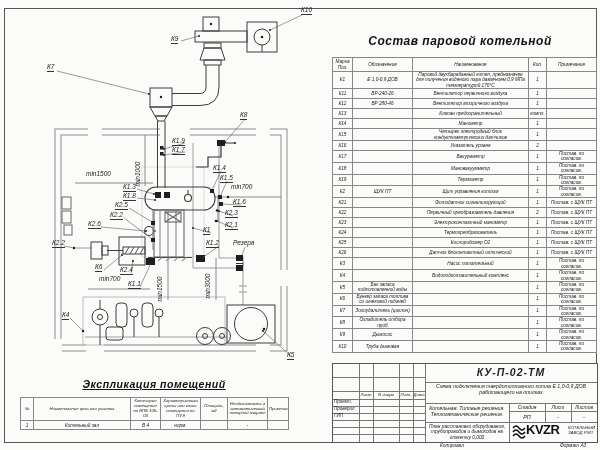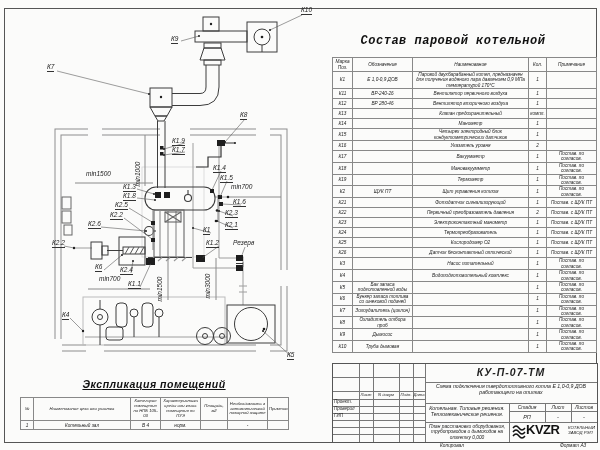--- a/index.html
+++ b/index.html
@@ -285,21 +285,21 @@
       <div class="lbl u" style="left: 95px; top: 264px;">К6</div>
       <div class="lbl u" style="left: 120px; top: 267px;">К2.4</div>
       <div class="lbl" style="left: 99px; top: 276px;">min700</div>
       <div class="lbl u" style="left: 128px; top: 281px;">К1.1</div>
       <div class="lbl rot" style="left: 163px; top: 295px;">min1500</div>
       <div class="lbl rot" style="left: 211px; top: 292px;">min3000</div>
       <div class="lbl u" style="left: 62px; top: 312px;">К4</div>
       <div class="lbl u" style="left: 287px; top: 352px;">К5</div>
     </div>
 
-  <div class="big-title" style="left:321px;top:34px;width:264px;font-family:Liberation Mono, monospace;">Состав паровой котельной</div>
+  <div class="big-title" style="left:328px;top:34px;width:264px;">Состав паровой котельной</div>
   <table id="eq-table">
     <colgroup>
         <col style="width:20px">
         <col style="width:60px">
         <col style="width:116px">
         <col style="width:18px">
         <col style="width:50px">
       </colgroup>
     <thead>
         <tr id="eq-head">
@@ -542,21 +542,21 @@
     <div class="hl" style="left:0;top:63px;width:92px;"></div>
     <div class="hl" style="left:0;top:70px;width:92px;"></div>
     <div class="hl" style="left:92px;top:18px;width:172px;"></div>
     <div class="hl" style="left:92px;top:39px;width:172px;"></div>
     <div class="hl" style="left:176px;top:47px;width:88px;"></div>
     <div class="hl" style="left:92px;top:58px;width:172px;"></div>
 
     <div id="sign-headers"></div>
     <div id="sign-rows"></div>
 
-    <div id="doc-code" class="tbx">КУ-П-07-ТМ</div>
+    <div id="doc-code" class="tbx">КУ-П-02-ТМ</div>
     <div id="doc-title" class="tbx c">Схема подключения твердотопливного котла Е 1,0-0,9 ДОВ работающего на опилках</div>
     <div id="object-title" class="tbx c">Котельная. Типовые решения. Тепломеханические решения.</div>
     <div id="sheet-title" class="tbx c">План расстановки оборудования, трубопроводов и дымоходов на отметку 0,000</div>
     <div id="stage-headers"></div>
     <div id="stage-values"></div>
 
     <svg width="14" height="16" style="left:179px;top:60px;position:absolute;">
       <path d="M1,4 q3,-4 6,0 q3,4 6,0 M1,8 q3,-4 6,0 q3,4 6,0 M1,12 q3,-4 6,0 q3,4 6,0" fill="none" stroke="#111" stroke-width="1.4"></path>
     </svg>
     <div id="logo-word" class="tbx">KVZR</div>

